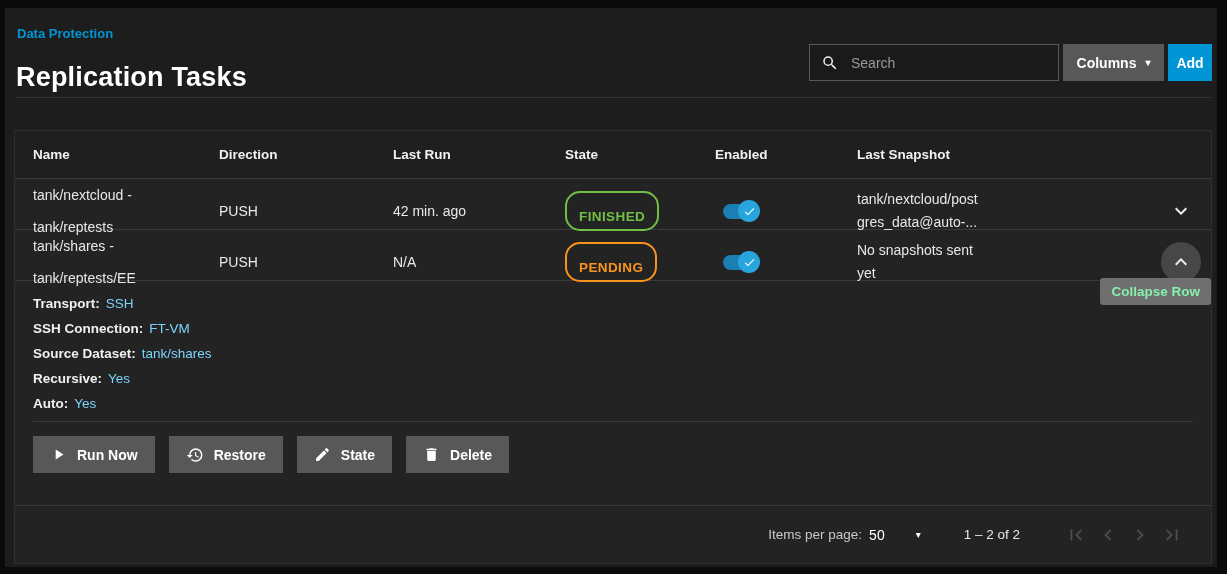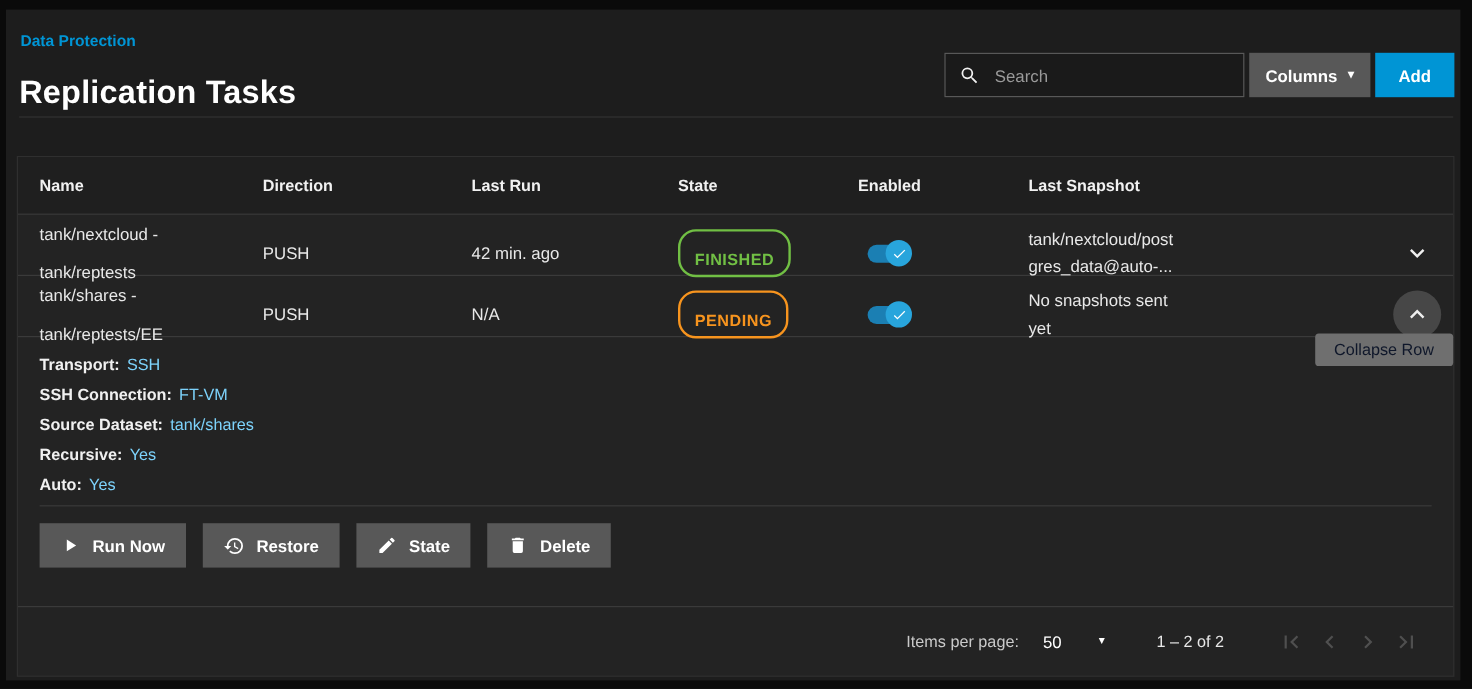--- a/index.html
+++ b/index.html
@@ -17,21 +17,21 @@
   .page-title { position:absolute; left:11px; top:36px; color:#ffffff; font-size:27px; font-weight:bold; letter-spacing:0.2px; }
   .header-divider { position:absolute; left:11px; right:6px; top:89px; border-top:1px solid #333333; }
 
   
   .toolbar { position:absolute; top:36px; right:5px; height:37px; display:flex; gap:4px; }
   .search-box { width:250px; height:37px; background:#1a1a1a; border:1px solid #585858; display:flex; align-items:center; padding:0 11px; gap:10px; }
   .search-box input { flex:1; background:transparent; border:none; outline:none; color:#e8e8e8; font-size:14px; font-family:"Liberation Sans", sans-serif; }
   .search-box input::placeholder { color:#9a9a9a; }
   .btn-gray, .btn-blue { height:37px; border:none; display:flex; align-items:center; justify-content:center; color:#ffffff; font-weight:bold; font-size:14px; font-family:"Liberation Sans", sans-serif; cursor:pointer; }
   .btn-gray { background:#585858; width:101px; gap:9px; }
-  .btn-blue { background:var(--accent-blue); width:66px; }
+  .btn-blue { background:var(--accent-blue); width:44px; }
   .caret { font-size:10px; line-height:10px; color:#ffffff; }
 
   
   .card { position:absolute; left:9px; right:5px; top:122px; bottom:3px; background:#232323; border:1px solid #2f2f2f; }
   .grid-row { display:grid; grid-template-columns:186px 174px 172px 150px 142px 1fr 56px; align-items:center; }
   .grid-row > div { padding-left:18px; }
   .thead { height:48px; background:#1f1f1f; border-bottom:1px solid #3a3a3a; color:#f1f1f1; font-weight:bold; font-size:13.5px; }
   .trow { height:51px; border-bottom:1px solid #3a3a3a; color:#e8e8e8; font-size:14px; }
   .cell-name { width:168px; line-height:32px; }
   .cell-snapshot { line-height:23px; }
@@ -52,26 +52,26 @@
   
   .details { padding:15px 18px 0; }
   .detail-line { margin:0 0 9px; font-size:13.5px; line-height:16px; }
   .detail-label { font-weight:bold; color:#f0f0f0; margin-right:6px; }
   .detail-value { color:#7dd3fc; }
   .inset-divider { border-top:1px solid #3a3a3a; margin:4px 18px 0; }
   .actions { padding:14px 0 17px 18px; display:flex; gap:14px; }
   .action-btn { height:37px; background:#585858; border:none; color:#ffffff; font-weight:bold; font-size:14px; font-family:"Liberation Sans", sans-serif; display:flex; align-items:center; gap:10px; padding:4px 17px; cursor:pointer; }
 
   
-  .tooltip { position:absolute; top:147px; right:0; background:#6f6f6f; color:#0f172a; font-weight:normal; font-size:13.5px; padding:6px 16px; border-radius:3px; z-index:5; }
+  .tooltip { position:absolute; top:147px; right:0; background:#6f6f6f; color:#86efac; font-weight:bold; font-size:13.5px; padding:6px 11px; border-radius:3px; z-index:5; }
 
   
   .card-footer { position:absolute; left:0; right:0; bottom:0; height:58px; border-top:1px solid #3a3a3a; display:flex; align-items:center; justify-content:flex-end; padding-right:27px; }
   .ipp-label { color:#c9c9c9; font-size:13.5px; }
-  .page-size { display:flex; align-items:center; margin-left:20px; cursor:pointer; }
+  .page-size { display:flex; align-items:center; margin-left:7px; cursor:pointer; }
   .page-size .val { color:#ffffff; font-size:14px; }
   .page-size .caret { margin-left:31px; }
   .range { color:#e8e8e8; font-size:13.5px; margin:0 44px 0 43px; }
   .pager { display:flex; gap:8px; }
   .pager-btn { width:24px; height:24px; display:flex; align-items:center; justify-content:center; background:transparent; border:none; cursor:default; padding:0; }
 
   svg { display:block; }
 </style>
 </head>
 <body>

